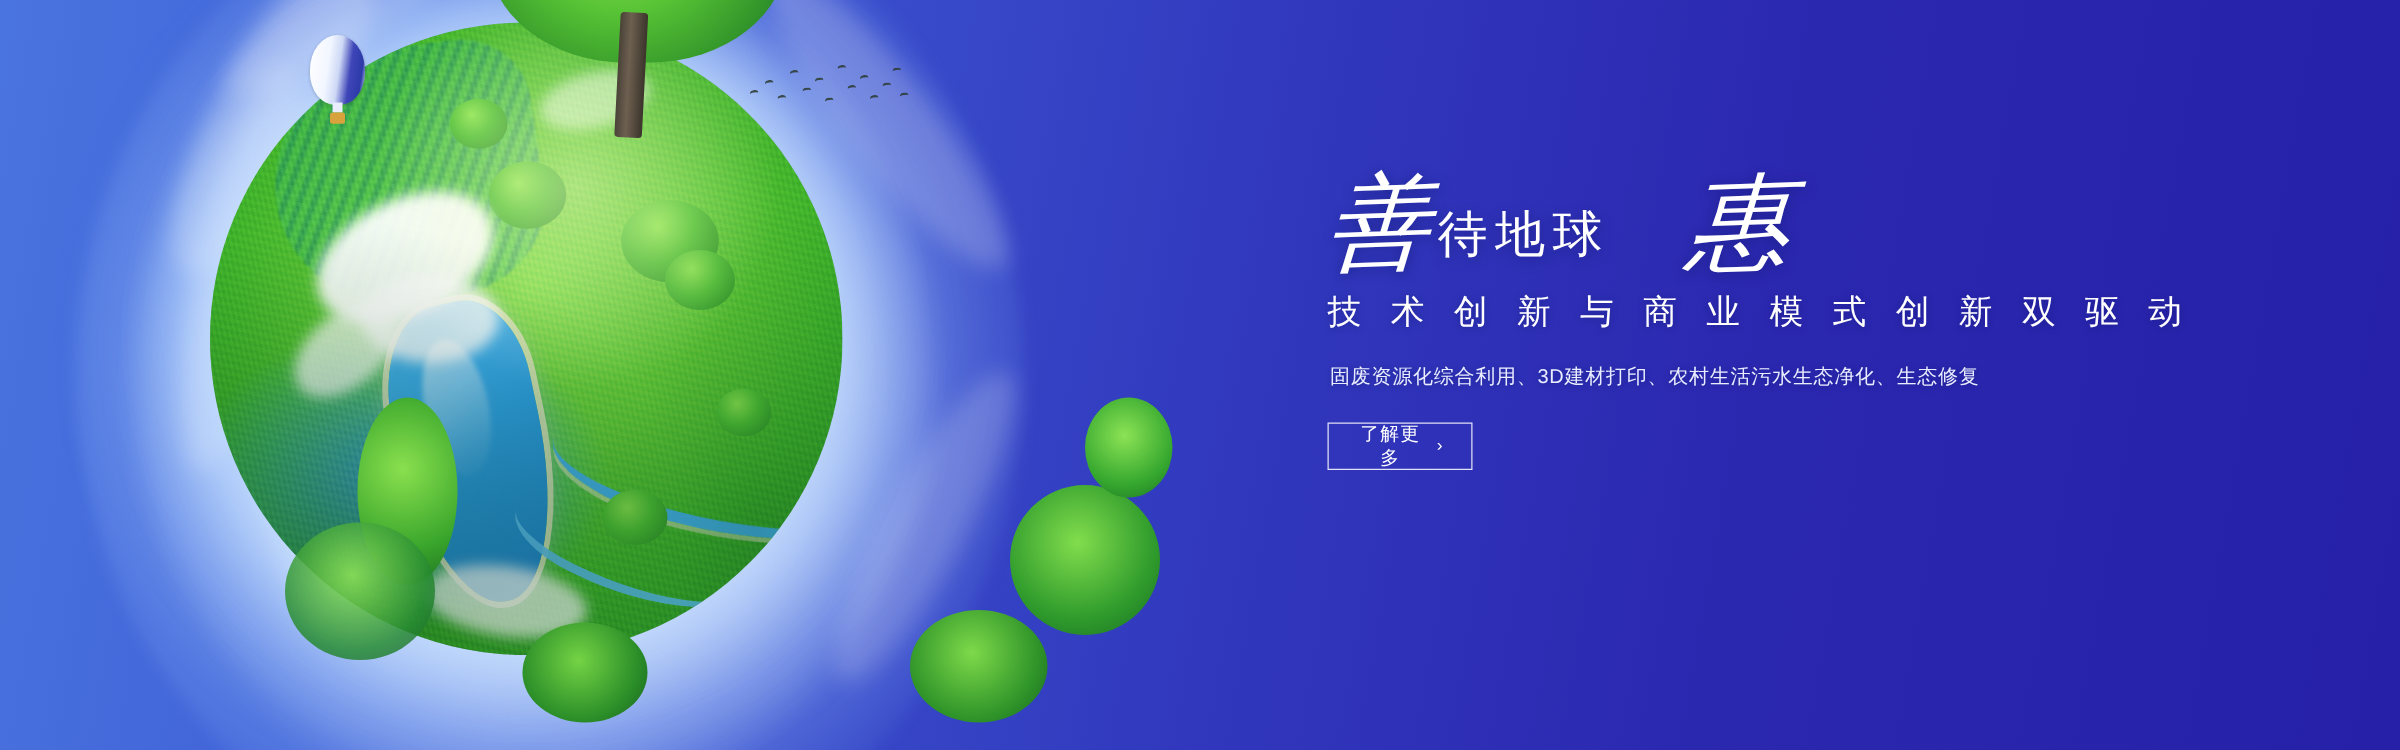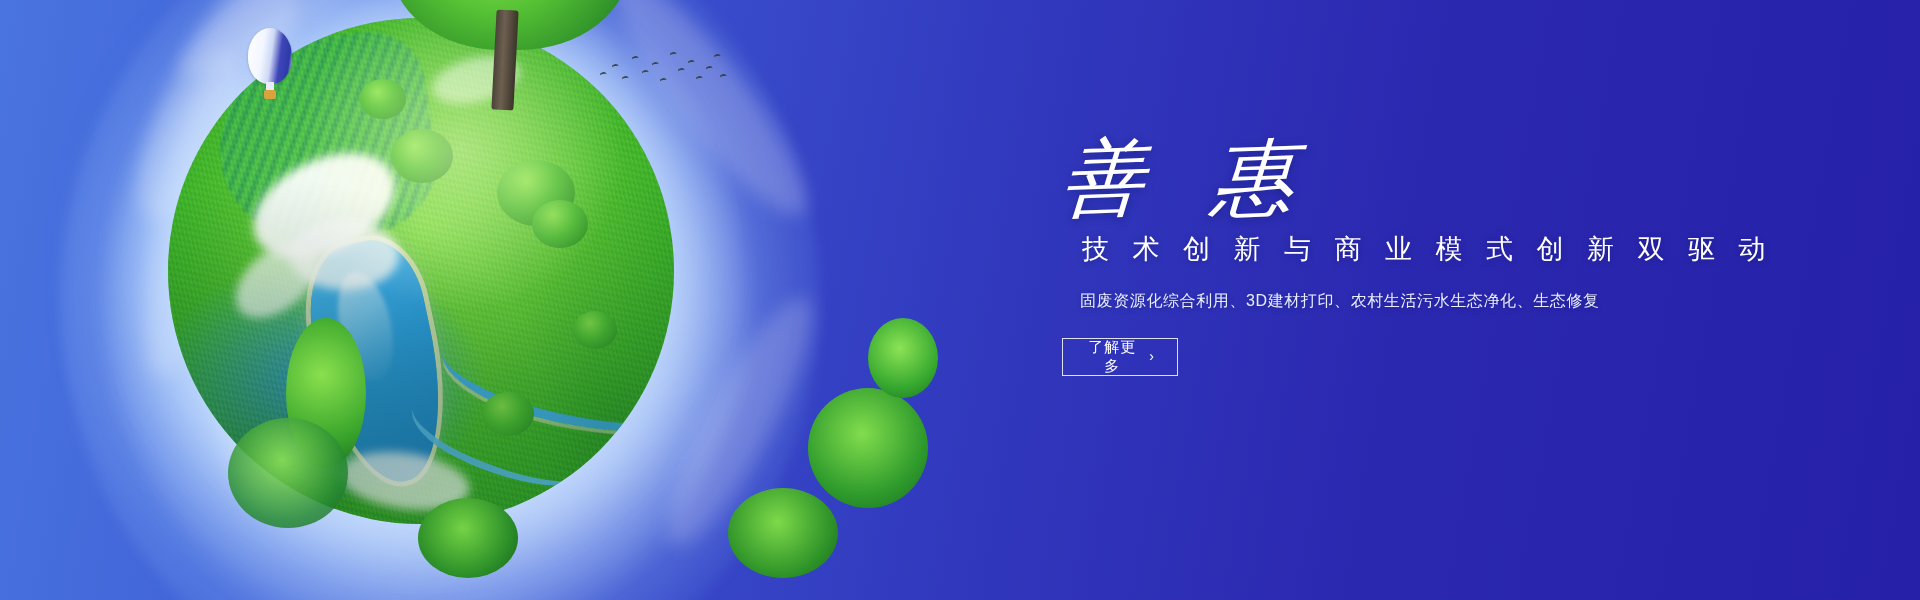--- a/index.html
+++ b/index.html
@@ -168,26 +168,26 @@
   }
   .hl-small{
     font-size:40px;line-height:1;font-weight:400;letter-spacing:6px;
     padding-bottom:9px;
     font-family:"Liberation Serif","DejaVu Serif",serif;
   }
   .hl-gap{width:62px;}
 
   .subtitle{
     color:#fff;font-size:27px;letter-spacing:8px;font-weight:400;
-    margin:14px 0 0 20px;white-space:nowrap;
+    margin:14px 0 0 0;white-space:nowrap;
     text-shadow:0 1px 6px rgba(10,20,90,.4);
   }
   .desc{
     color:#e9edff;font-size:16px;letter-spacing:.6px;font-weight:400;
-    margin:24px 0 0 18px;white-space:nowrap;
+    margin:24px 0 0 2px;white-space:nowrap;
     text-shadow:0 1px 5px rgba(10,20,90,.4);
   }
   .cta{
     display:inline-flex;align-items:center;justify-content:center;gap:10px;
     margin-top:26px;width:116px;height:38px;
     border:1px solid rgba(255,255,255,.85);background:transparent;
     color:#fff;font-size:15px;letter-spacing:1px;cursor:pointer;
     font-family:"Liberation Sans","DejaVu Sans",sans-serif;
     padding:0 22px;
   }
@@ -262,20 +262,21 @@
     <div class="bird" style="left:100px;top:30px"></div>
     <div class="bird" style="left:110px;top:20px"></div>
     <div class="bird" style="left:118px;top:8px"></div>
     <div class="bird" style="left:124px;top:28px"></div>
   </div>
 
   <div class="copy">
 
     <div class="headline">
       <span class="hl-big">善</span>
+      <span class="hl-small">待地球</span>
       <span class="hl-gap"></span>
       <span class="hl-big">惠</span>
     </div>
 
     <div class="subtitle">技 术 创 新 与 商 业 模 式 创 新 双 驱 动</div>
 
     <div class="desc">固废资源化综合利用、3D建材打印、农村生活污水生态净化、生态修复</div>
 
     <button class="cta">
       <span>了解更多</span>

